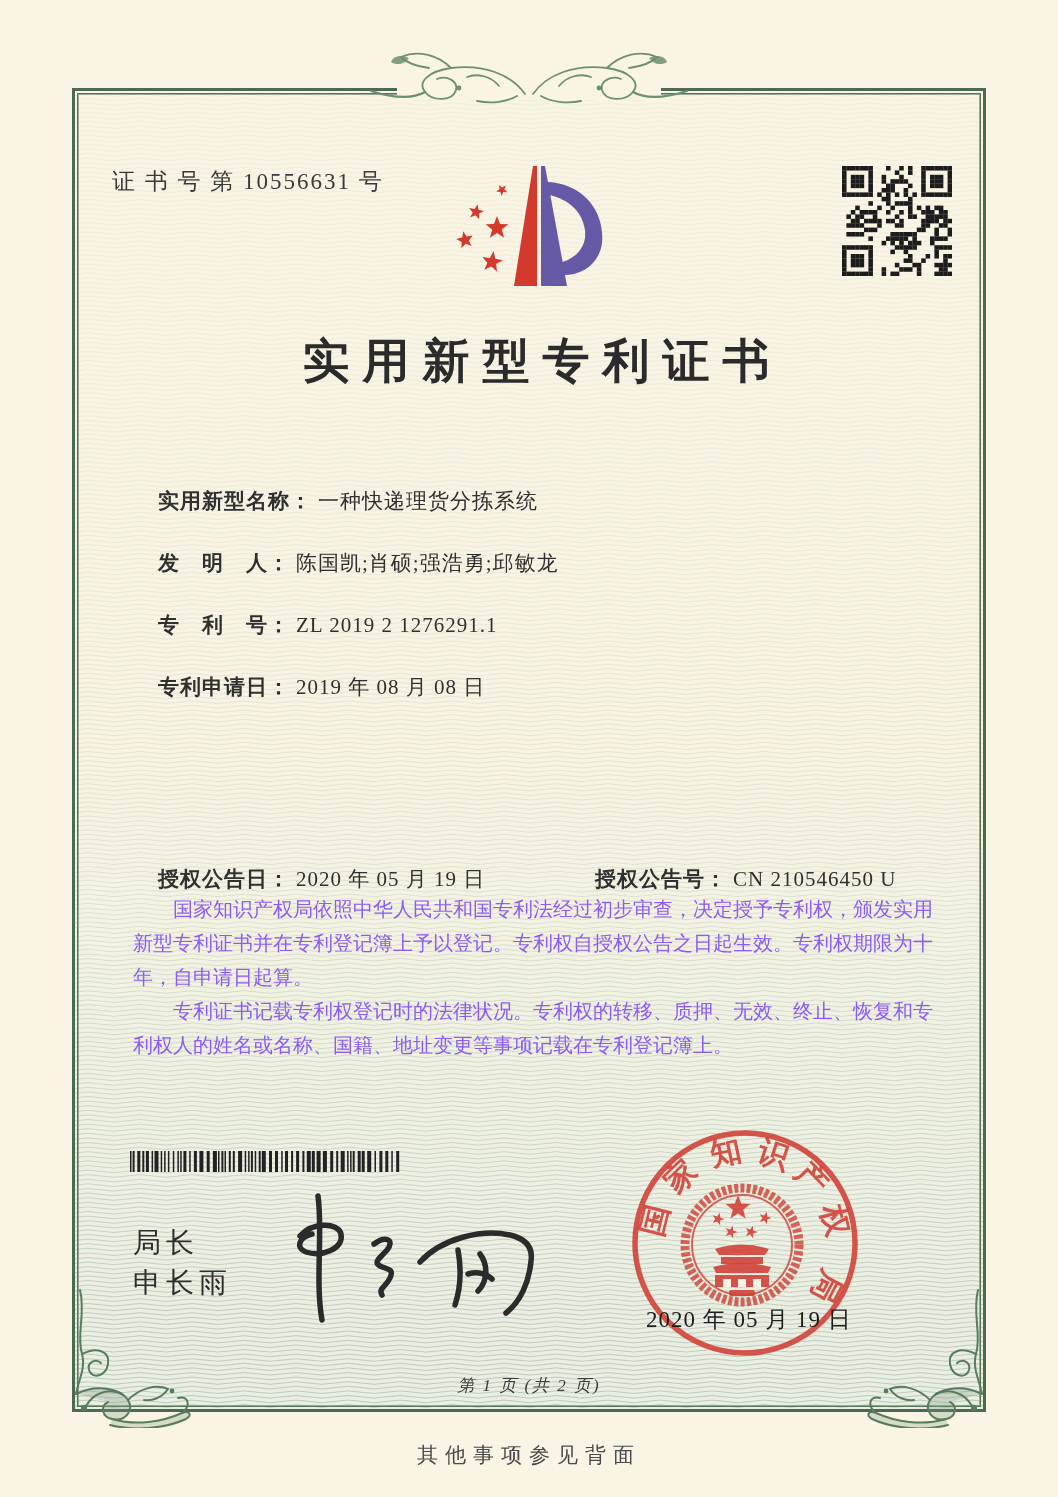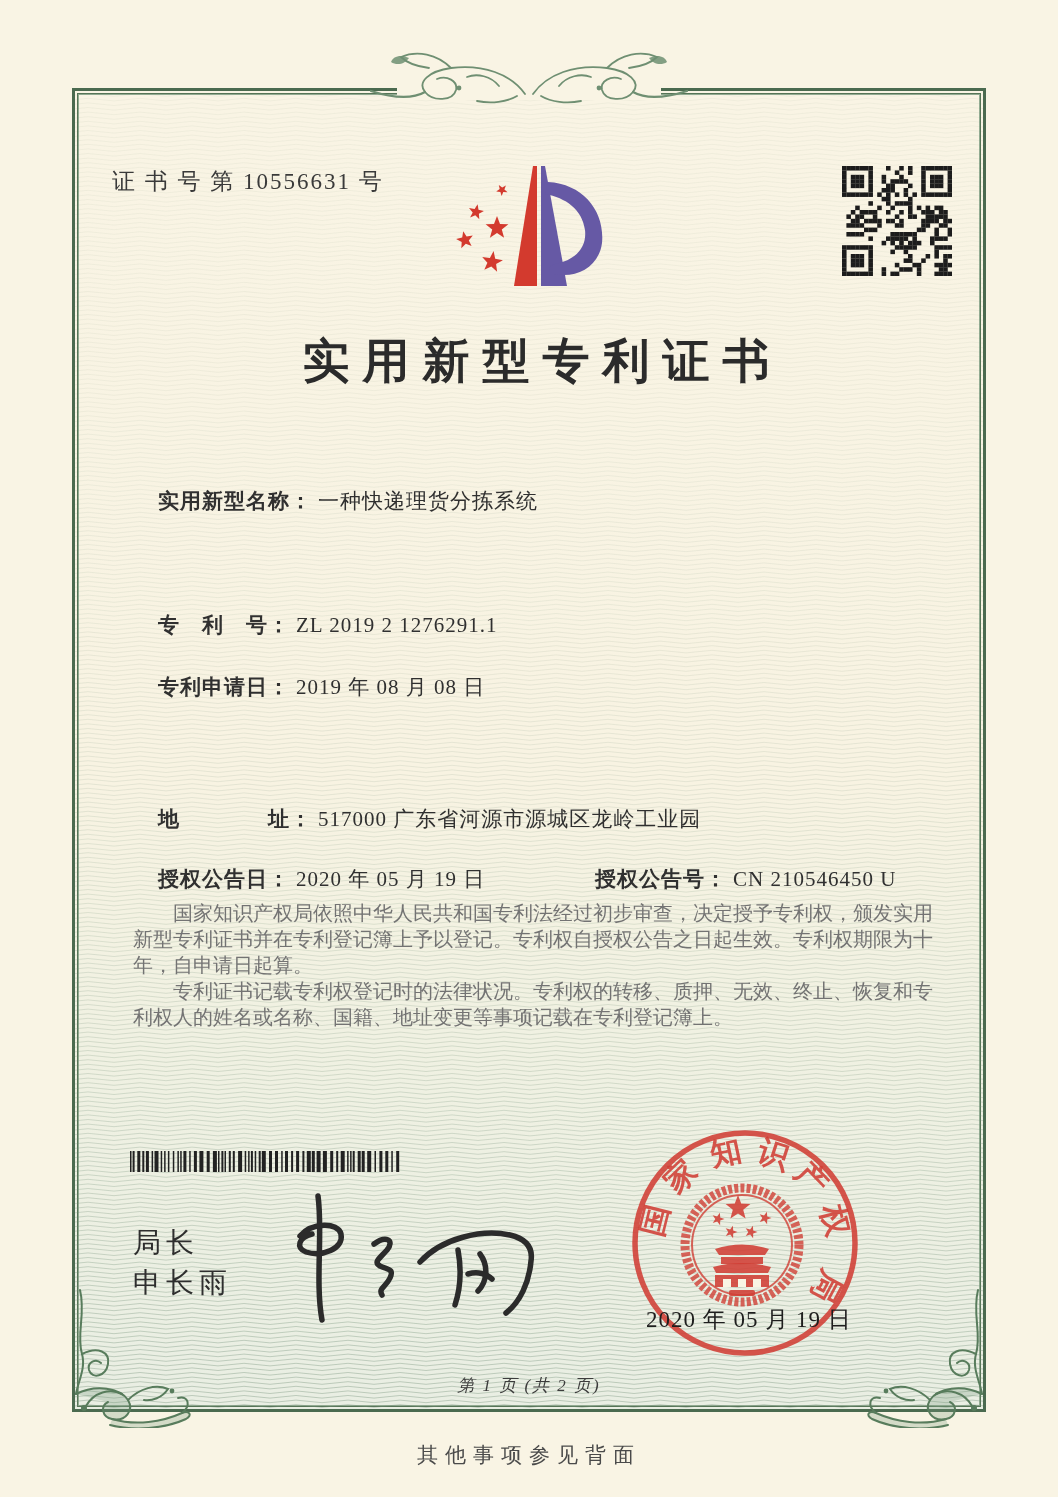--- a/index.html
+++ b/index.html
@@ -23,21 +23,21 @@
   .title{
     left:0; right:0; top:330px; text-align:center;
     font-size:47px; font-weight:600; letter-spacing:13px; color:#2b2b2b;padding-left:27px;
   }
   .row{left:133px; font-size:21px; letter-spacing:1px; white-space:pre; color:#303030;}
   .row .lab{white-space:pre;font-weight:bold;}
   .row .val{margin-left:6px;}
   .grant2{left:570px;}
   .body-par{
     left:133px; width:800px; top:892px;
-    font-size:20px; line-height:26px; text-align:justify; color:#737373;margin-top:8px;
+    font-size:20px; line-height:34px; text-align:justify; color:#8b5cf6;
   }
   .body-par p{margin:0; text-indent:2em;}
   .issuer{left:133px; font-size:28px; letter-spacing:5px; color:#2e2e2e;
           font-family:"Liberation Sans","DejaVu Sans",sans-serif;}
   .footer-page{left:0; right:0; top:1374px; text-align:center; font-size:17px; letter-spacing:2px; color:#3c3c3c;font-style:italic;}
   .back-note{left:0; right:0; top:1441px; text-align:center; font-size:21px; letter-spacing:7px; color:#4a4a4a;}
   .seal-date{left:646px; top:1304px; font-size:23px; letter-spacing:1px; color:#1e1e1e; z-index:6;}
   svg{display:block;}
   .z2{z-index:2}.z3{z-index:3}.z4{z-index:4}.z5{z-index:5}
 </style>
@@ -673,28 +673,28 @@
       <rect x="96.80" y="105.60" width="4.550000000000001" height="4.550000000000001" fill="#1c1c1c"></rect>
       <rect x="101.20" y="105.60" width="4.550000000000001" height="4.550000000000001" fill="#1c1c1c"></rect>
       <rect x="105.60" y="105.60" width="4.550000000000001" height="4.550000000000001" fill="#1c1c1c"></rect>
     </svg>
 
   <div class="abs title">实用新型专利证书</div>
 
   <div class="abs row" style="top:462px">
     <span class="lab">实用新型名称：</span><span class="val">一种快递理货分拣系统</span>
   </div>
+  <div class="abs row" style="top:524px">
+    <span class="lab">发　明　人：</span><span class="val">陈国凯;肖硕;强浩勇;邱敏龙</span>
+  </div>
   <div class="abs row" style="top:586px">
     <span class="lab">专　利　号：</span><span class="val">ZL 2019 2 1276291.1</span>
   </div>
   <div class="abs row" style="top:648px">
     <span class="lab">专利申请日：</span><span class="val">2019 年 08 月 08 日</span>
-  </div>
-  <div class="abs row" style="top:780px">
-    <span class="lab">地　　　　址：</span><span class="val">517000 广东省河源市源城区龙岭工业园</span>
   </div>
   <div class="abs row" style="top:840px">
     <span class="lab">授权公告日：</span><span class="val">2020 年 05 月 19 日</span>
   </div>
   <div class="abs row grant2" style="top:840px">
     <span class="lab">授权公告号：</span><span class="val">CN 210546450 U</span>
   </div>
 
   <div class="abs body-par">
     <p>国家知识产权局依照中华人民共和国专利法经过初步审查，决定授予专利权，颁发实用新型专利证书并在专利登记簿上予以登记。专利权自授权公告之日起生效。专利权期限为十年，自申请日起算。</p>

